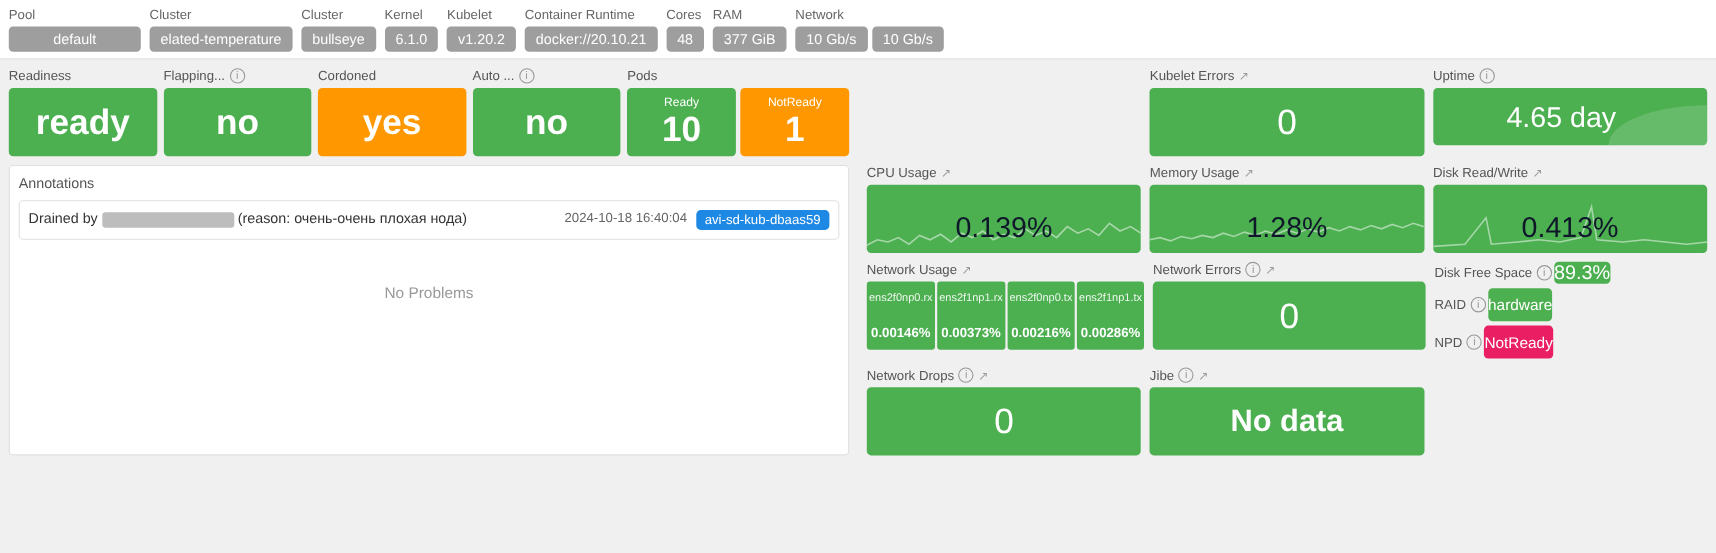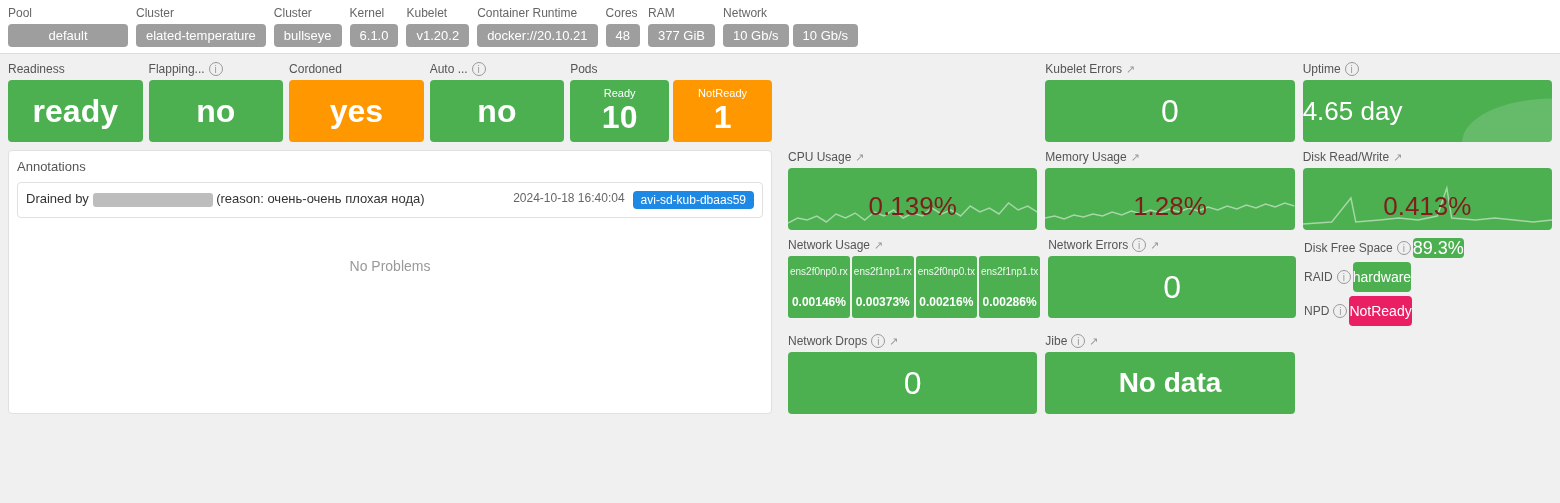--- a/index.html
+++ b/index.html
@@ -191,45 +191,45 @@
       align-items: center;
       gap: 4px;
     }
     .metric-value-box {
       background: #4caf50;
       border-radius: 4px;
       height: 62px;
       display: flex;
       align-items: center;
       justify-content: center;
-      color: #7f1d1d;
+      color: #0f172a;
       font-size: 26px;
       font-weight: 500;
       position: relative;
       overflow: hidden;
     }
     .metric-value-box.with-chart {
       align-items: flex-end;
       padding-bottom: 8px;
     }
     .metric-value-text {
       position: relative;
       z-index: 2;
       font-size: 26px;
       font-weight: 500;
     }
 
     
     .uptime-box {
       background: #4caf50;
       border-radius: 4px;
-      height: 62px;
-      display: flex;
-      align-items: center;
-      justify-content: flex-start;
+      height: 52px;
+      display: flex;
+      align-items: center;
+      justify-content: center;
       padding-right: 16px;
       position: relative;
       overflow: hidden;
     }
     .uptime-value {
       color: #fff;
       font-size: 26px;
       font-weight: 500;
       z-index: 2;
       position: relative;

